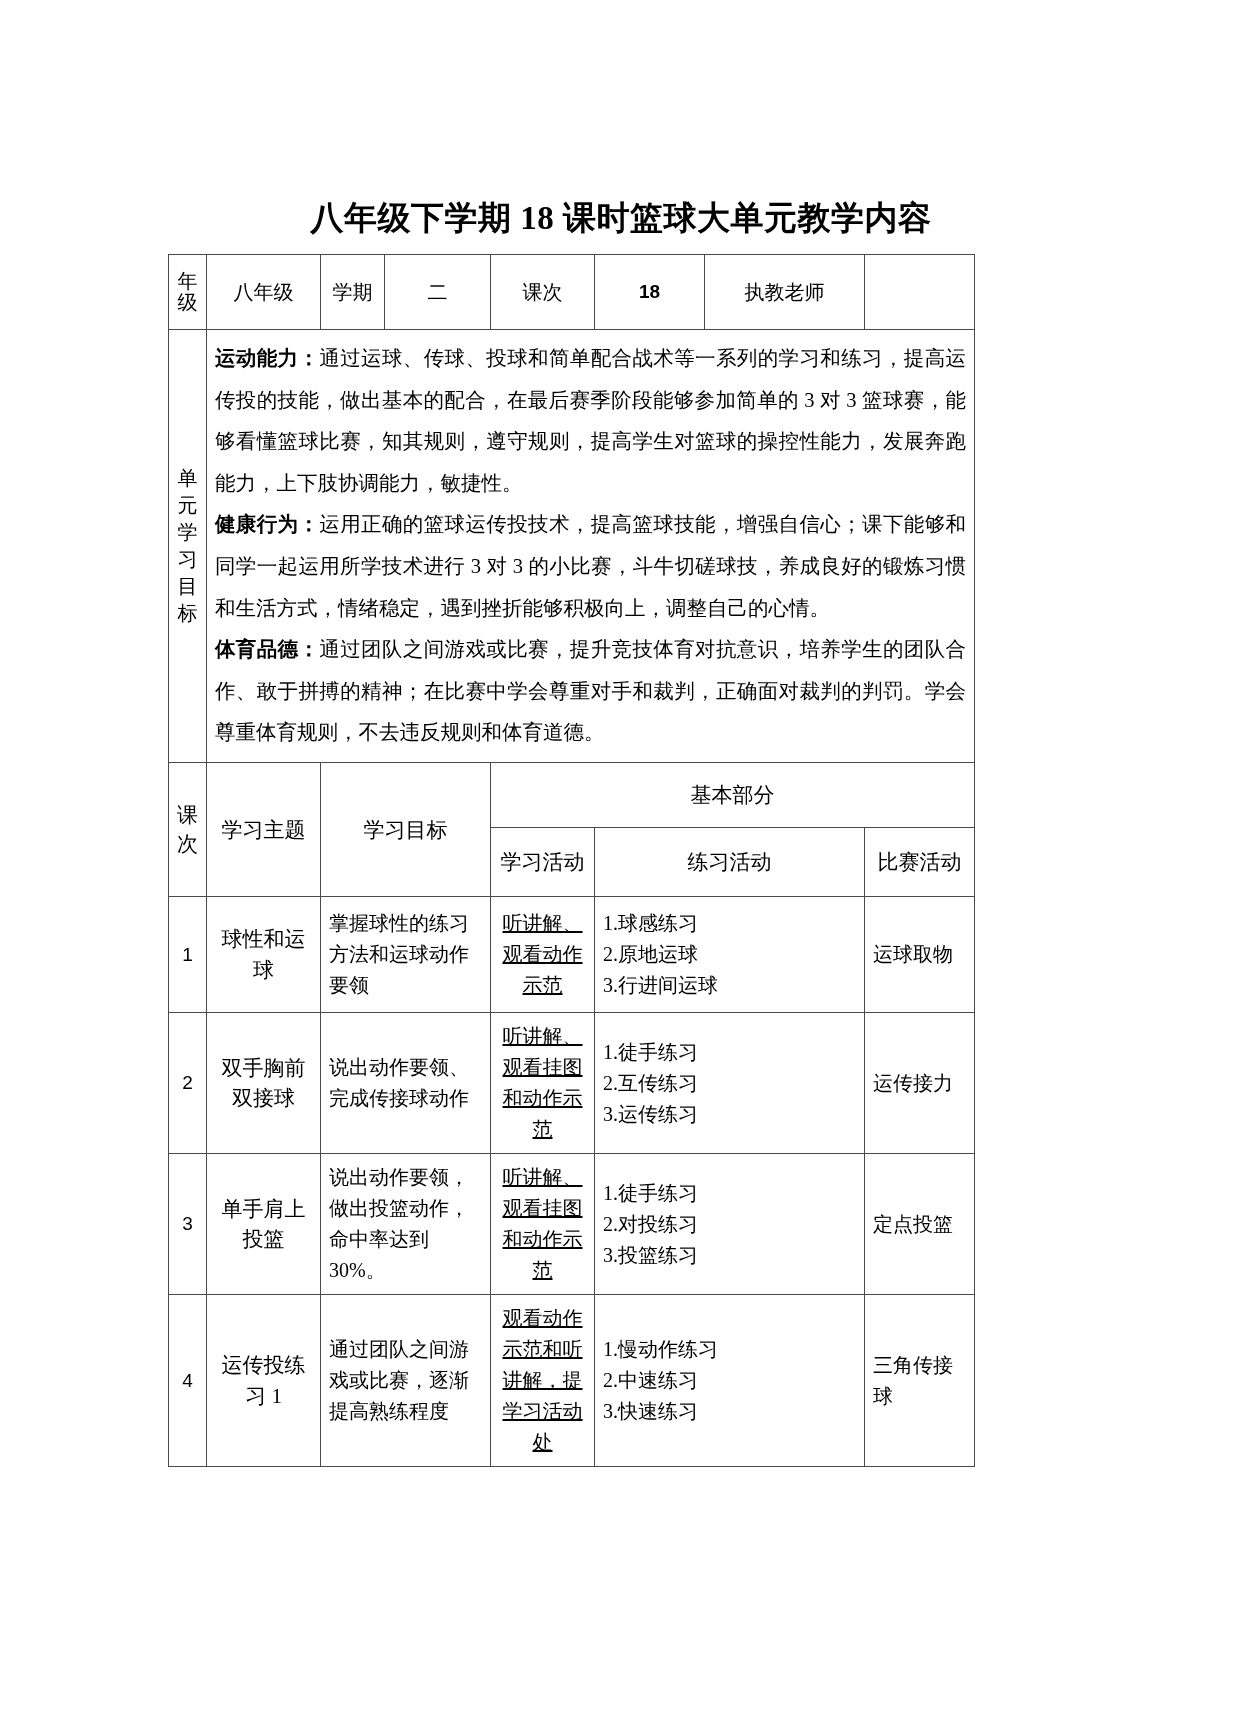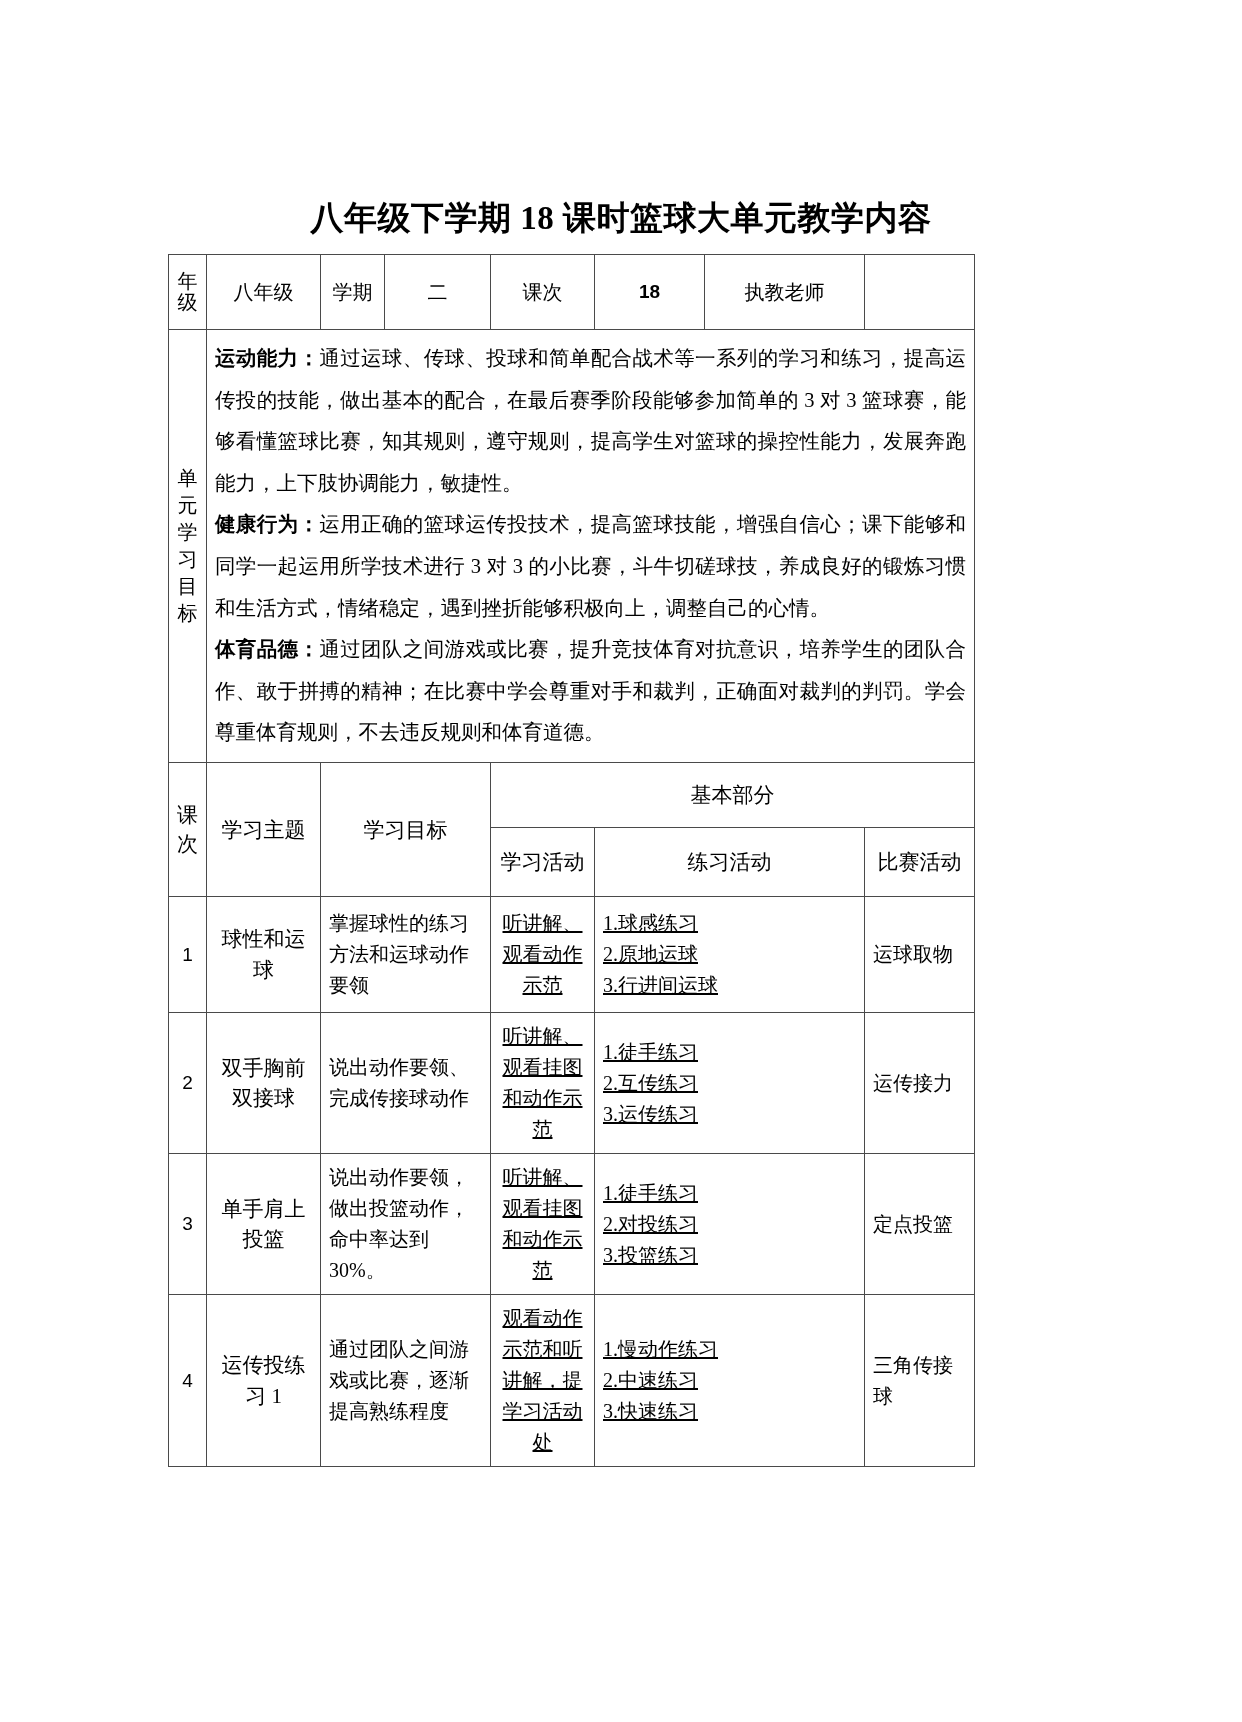--- a/index.html
+++ b/index.html
@@ -134,21 +134,20 @@
     line-height: 1.55;
     padding: 8px 8px;
     text-align: center;
     text-decoration: underline;
   }
   td.c-practice {
     font-size: 20px;
     line-height: 1.55;
     padding: 8px 8px;
     text-align: left;
-    text-decoration: underline;
   }
   td.c-match {
     font-size: 20px;
     line-height: 1.55;
     padding: 8px 6px;
     margin-left: 34px;
   }
   .row-tall-1 { height: 116px; }
   .row-tall-2 { height: 122px; }
   .row-tall-3 { height: 126px; }

